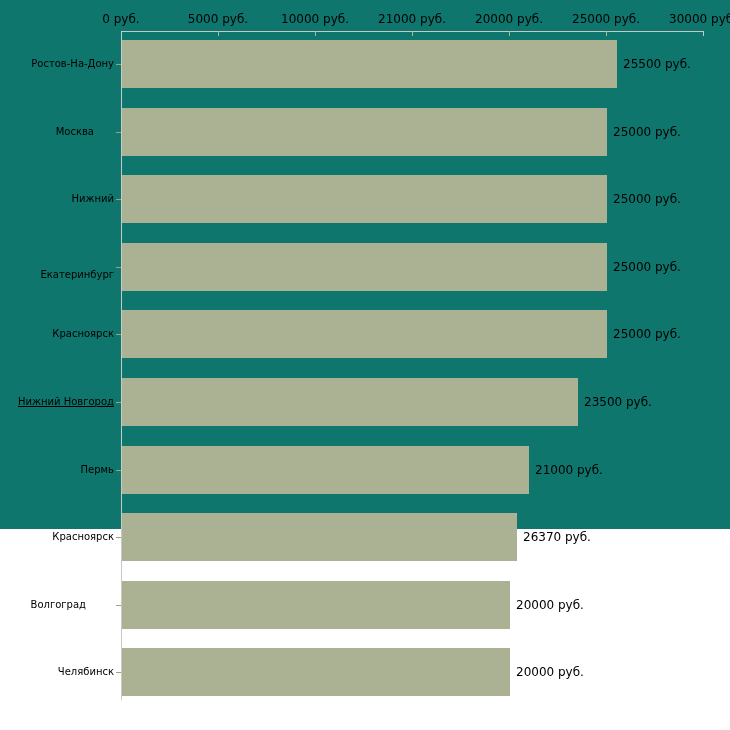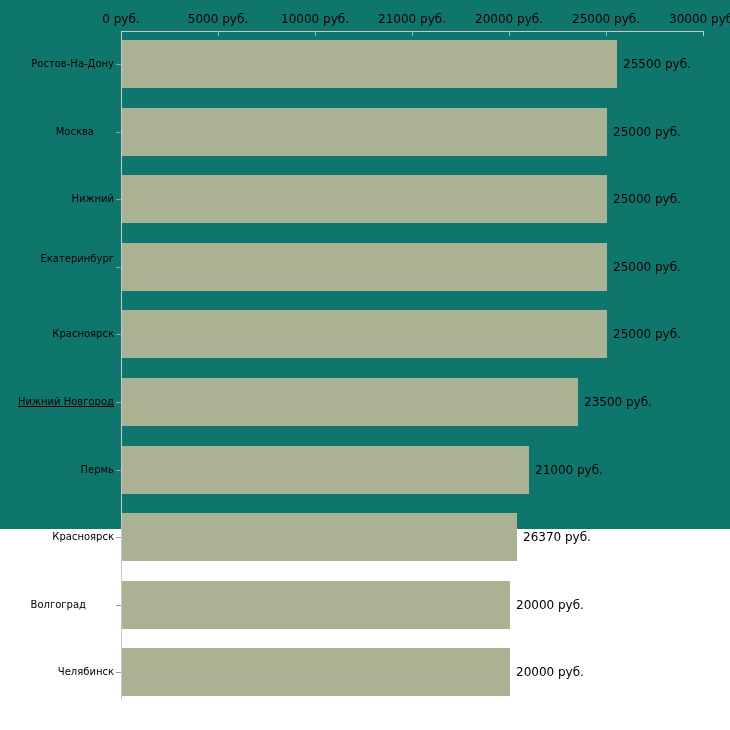--- a/index.html
+++ b/index.html
@@ -131,21 +131,21 @@
       <div class="y-tick" style="top: 402px;"></div>
       <div class="y-tick" style="top: 470px;"></div>
       <div class="y-tick" style="top: 537px;"></div>
       <div class="y-tick" style="top: 605px;"></div>
       <div class="y-tick" style="top: 672px;"></div>
     </div>
   <div id="cat-labels">
       <div class="cat-label" style="right: 616px; top: 57px;">Ростов-На-Дону</div>
       <div class="cat-label" style="right: 636px; top: 125px;">Москва</div>
       <div class="cat-label" style="right: 616px; top: 192px;">Нижний</div>
-      <div class="cat-label" style="right: 616px; top: 252px; text-align: center;">Екатеринбург</div>
+      <div class="cat-label" style="right: 616px; top: 268px; text-align: center;">Екатеринбург</div>
       <div class="cat-label" style="right: 616px; top: 327px;">Красноярск</div>
       <div class="cat-label" style="right: 616px; top: 395px; text-decoration: underline;">Нижний Новгород</div>
       <div class="cat-label" style="right: 616px; top: 463px; padding-left: 20px;">Пермь</div>
       <div class="cat-label" style="right: 616px; top: 530px;">Красноярск</div>
       <div class="cat-label" style="right: 644px; top: 598px;">Волгоград</div>
       <div class="cat-label" style="right: 616px; top: 665px;">Челябинск</div>
     </div>
 
   <div id="bars">
       <div class="bar" title="Ростов-На-Дону: 25500 руб." style="top: 40px; width: 495px; background: rgb(171, 178, 148);"></div>

